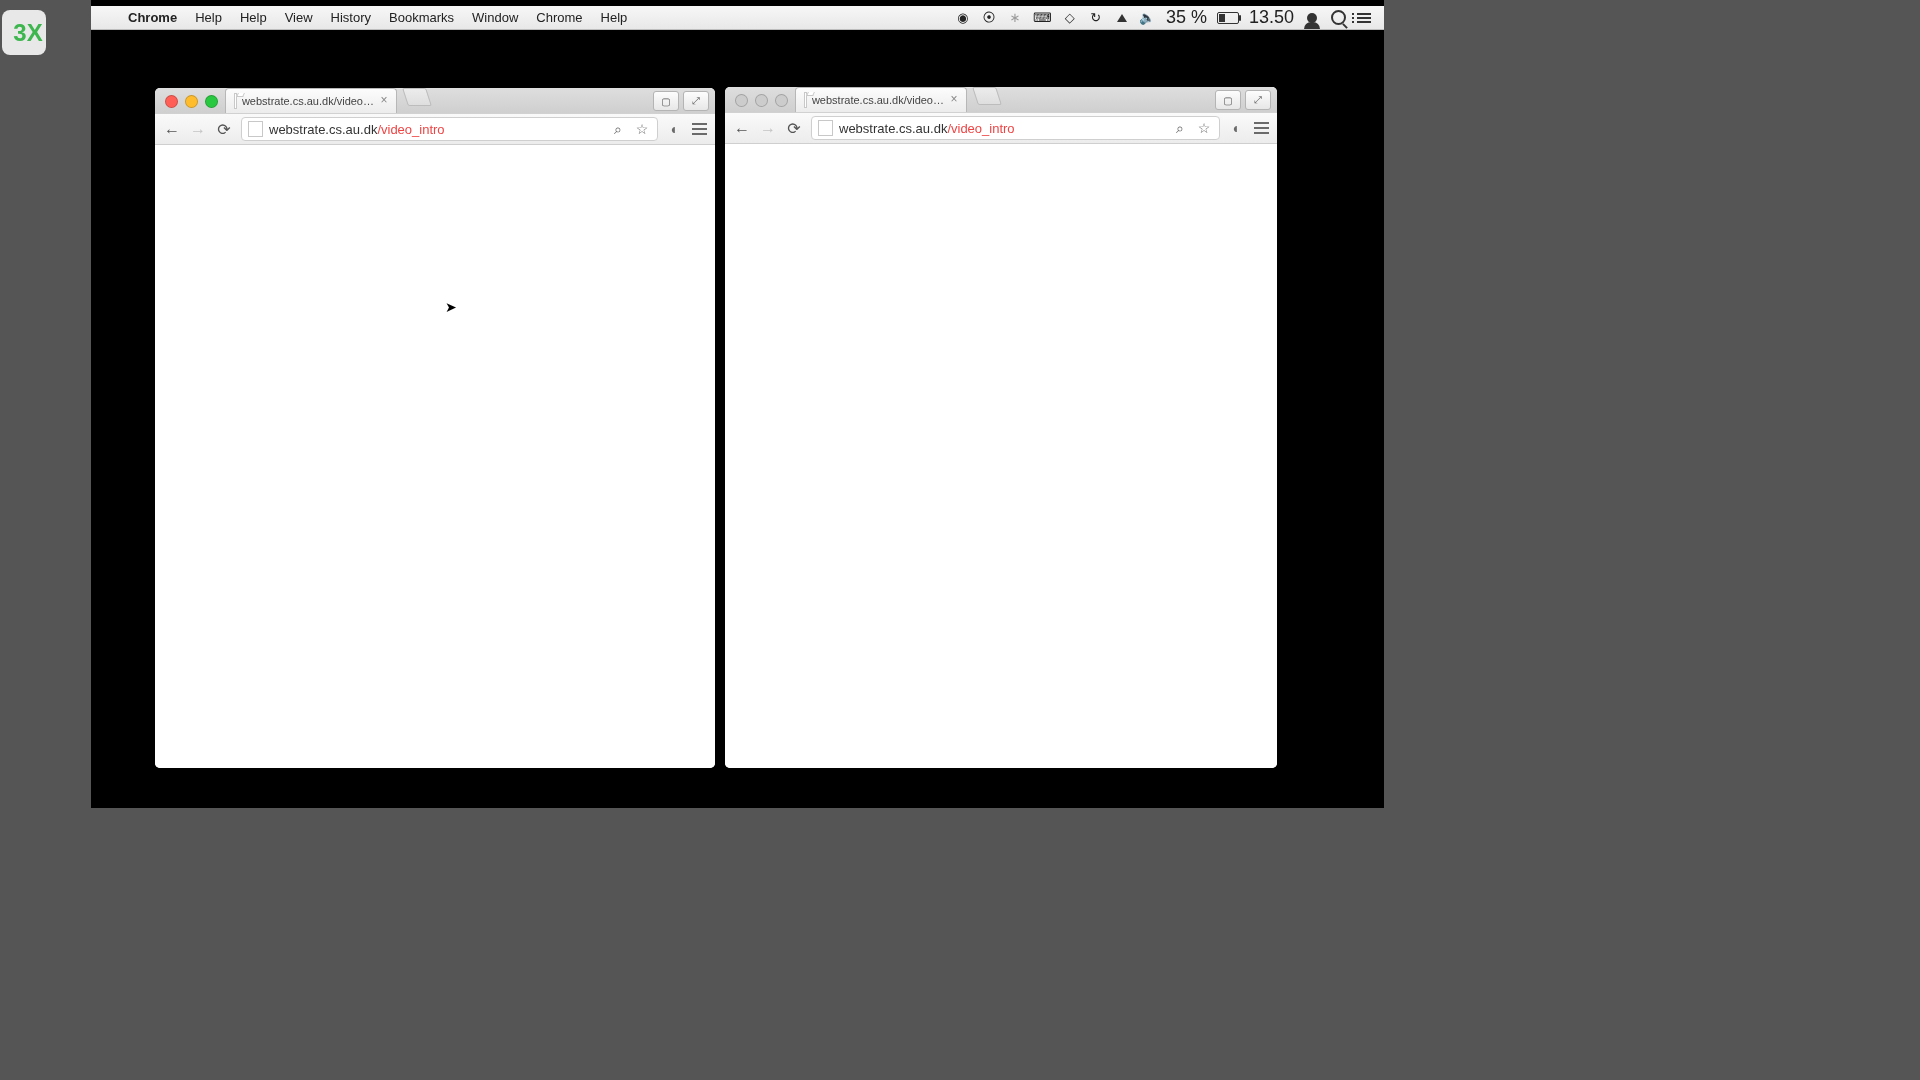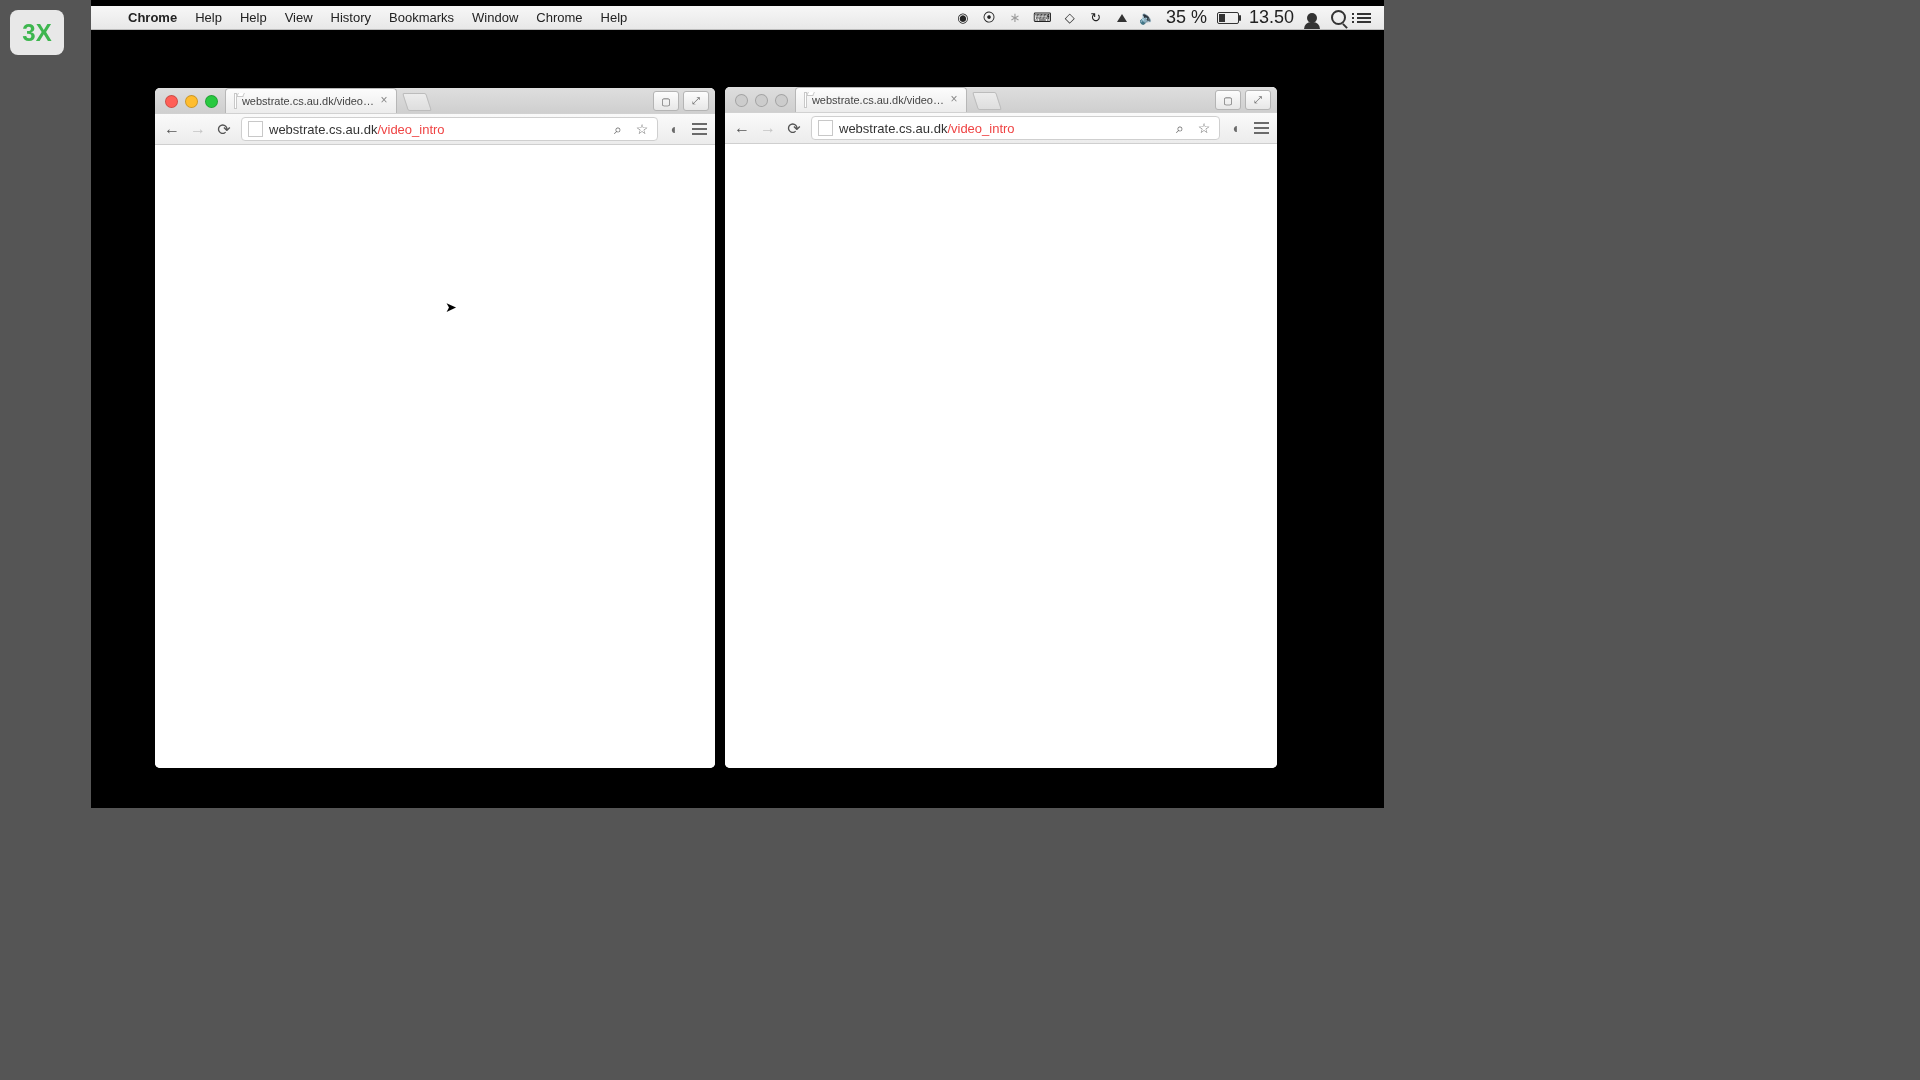--- a/index.html
+++ b/index.html
@@ -1,35 +1,35 @@
 <!DOCTYPE html>
 <html><head>
 <meta charset="utf-8">
 <style>
   html,body{margin:0;padding:0;width:1920px;height:1080px;overflow:hidden;font-family:"Lucida Grande","Helvetica Neue",Arial,sans-serif;background:#555;}
   
   #stage{position:absolute;left:91px;top:0;width:1275px;height:808px;background:#000;padding-left:18px;}
   
-  #badge{position:absolute;left:10px;top:10px;width:54px;height:45px;background:#e8e8e8;border-radius:8px;color:#3db64e;font-weight:bold;font-size:24px;display:flex;align-items:center;justify-content:center;font-family:Arial,sans-serif;}
+  #badge{position:absolute;left:2px;top:10px;width:36px;height:45px;background:#e8e8e8;border-radius:8px;color:#3db64e;font-weight:bold;font-size:24px;display:flex;align-items:center;justify-content:center;font-family:Arial,sans-serif;padding-left:8px;}
 
   
   #menubar{position:absolute;left:0;top:6px;width:100%;height:23px;background:linear-gradient(#f7f7f7,#e8e8e8);border-bottom:1px solid #bdbdbd;display:flex;align-items:center;font-size:13px;color:#222;}
   #menubar .apple{width:22px;text-align:center;font-size:15px;margin-left:6px;}
   #menubar .app{font-weight:bold;padding:0 9px;}
   #menubar .menu{padding:0 9px;cursor:default;}
   #menubar .spacer{flex:1;}
   #menubar .right-icons{display:flex;align-items:center;gap:10px;padding-right:12px;font-size:13px;}
   #menubar .ri{display:inline-flex;align-items:center;justify-content:center;min-width:16px;}
   #menubar .clock,#menubar .batt{font-size:18px;}
 
   
   .chrome-window{position:absolute;background:#fff;border-radius:5px;overflow:hidden;box-shadow:0 0 0 1px rgba(0,0,0,.25);}
   .chrome-window.active{}
   .chrome-window.inactive{}
-  .tabstrip{height:25px;background:linear-gradient(#dedede,#cfcfcf);display:flex;align-items:flex-end;padding-left:70px;position:relative;}
+  .tabstrip{height:25px;background:linear-gradient(#dedede,#cfcfcf);display:flex;align-items:flex-start;padding-left:70px;position:relative;}
   
   .tlights{position:absolute;left:10px;top:7px;display:flex;gap:7px;}
   .tl{width:11px;height:11px;border-radius:50%;border:1px solid rgba(0,0,0,.2);}
   .tl.close{background:#ff5f57;}
   .tl.min{background:#ffbd2e;}
   .tl.max{background:#28c940;}
   .inactive .tl{background:#ccc;}
   
   .wintools{position:absolute;right:6px;top:3px;display:flex;gap:4px;}
   .wintools .wt{width:24px;height:18px;border:1px solid #b4b4b4;border-radius:3px;background:linear-gradient(#fdfdfd,#e7e7e7);display:flex;align-items:center;justify-content:center;font-size:10px;color:#555;}

